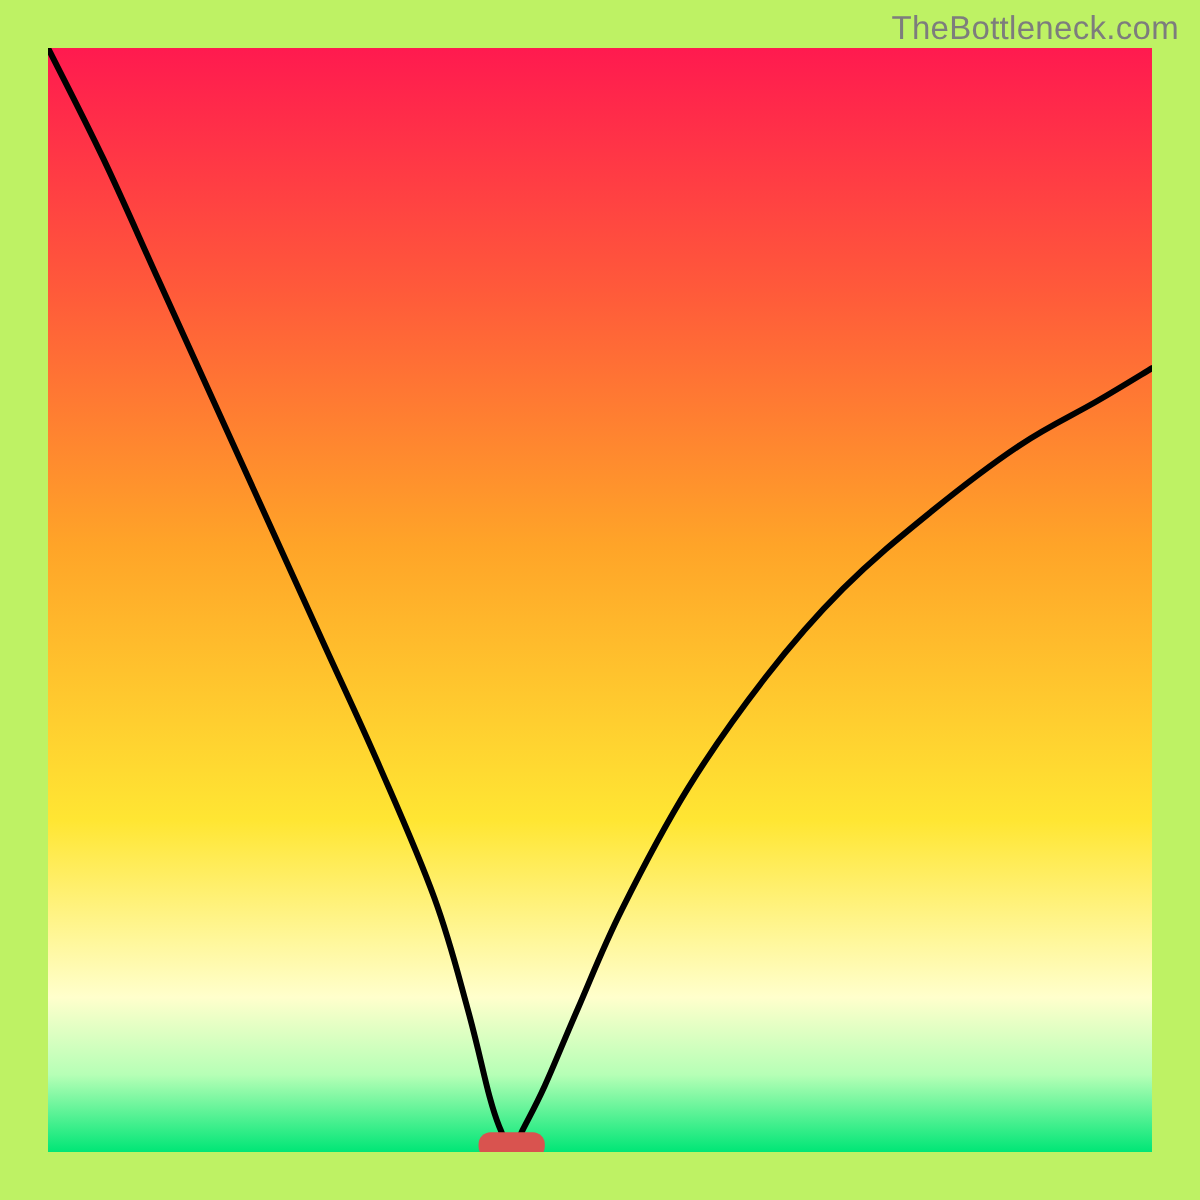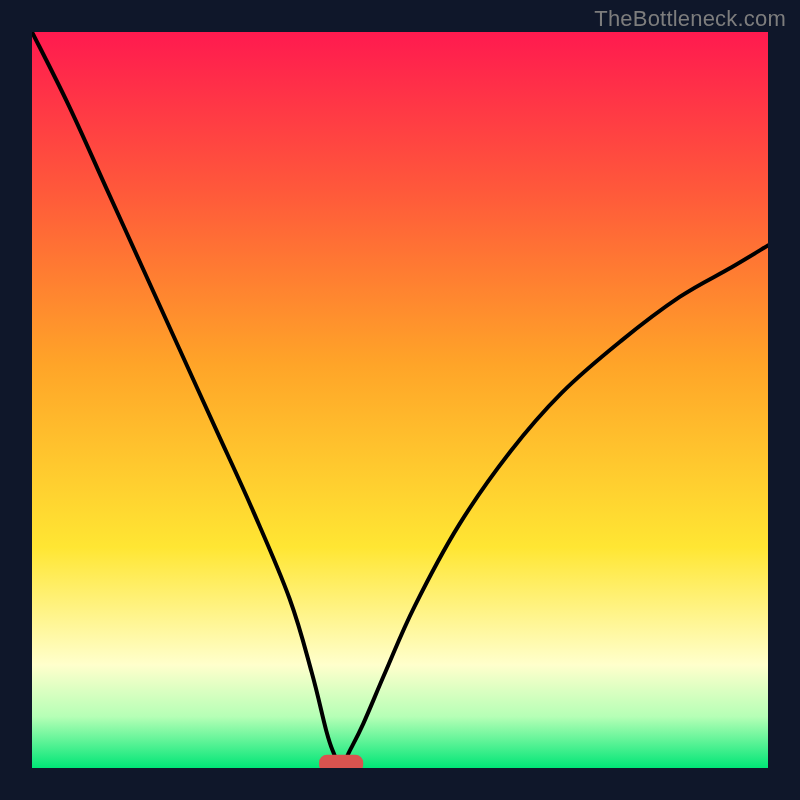--- a/index.html
+++ b/index.html
@@ -10,21 +10,21 @@
     overflow: hidden;
     background: #000;
     font-family: Arial, Helvetica, sans-serif;
   }
   .frame {
     position: absolute;
     left: 0;
     top: 0;
     width: 800px;
     height: 800px;
-    background: #0f172a;
+    background: #bef264;
   }
   .plot {
     position: absolute;
     left: 32px;
     top: 32px;
     width: 736px;
     height: 736px;
     overflow: hidden;
   }
   .watermark {

